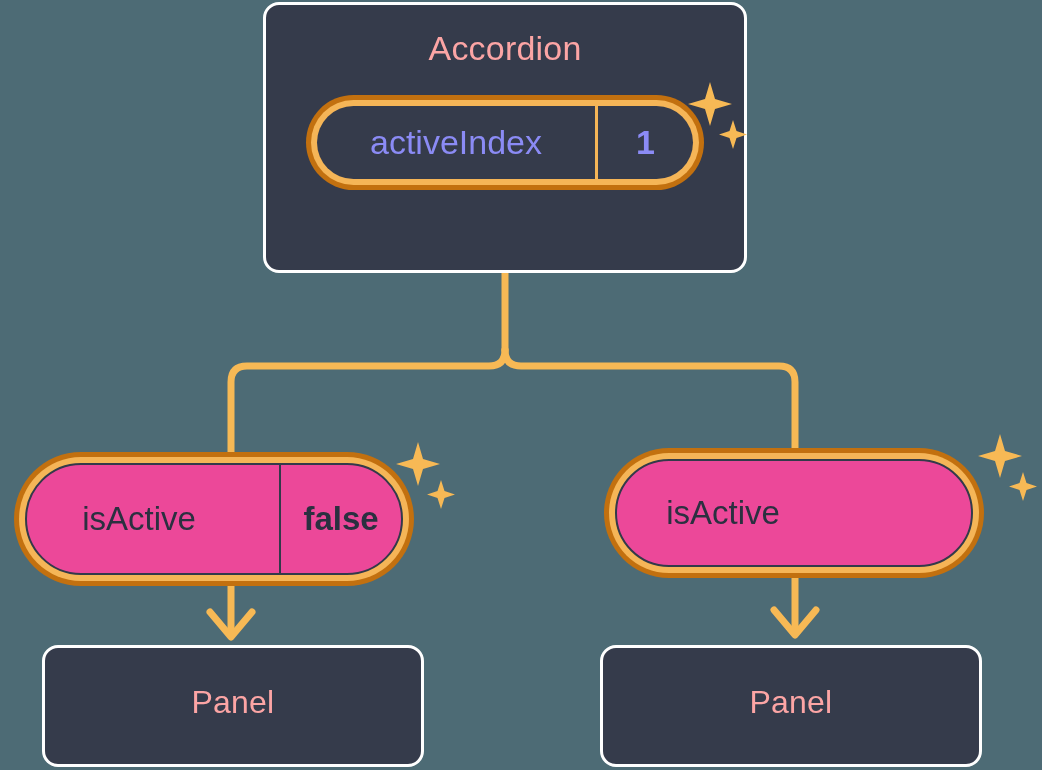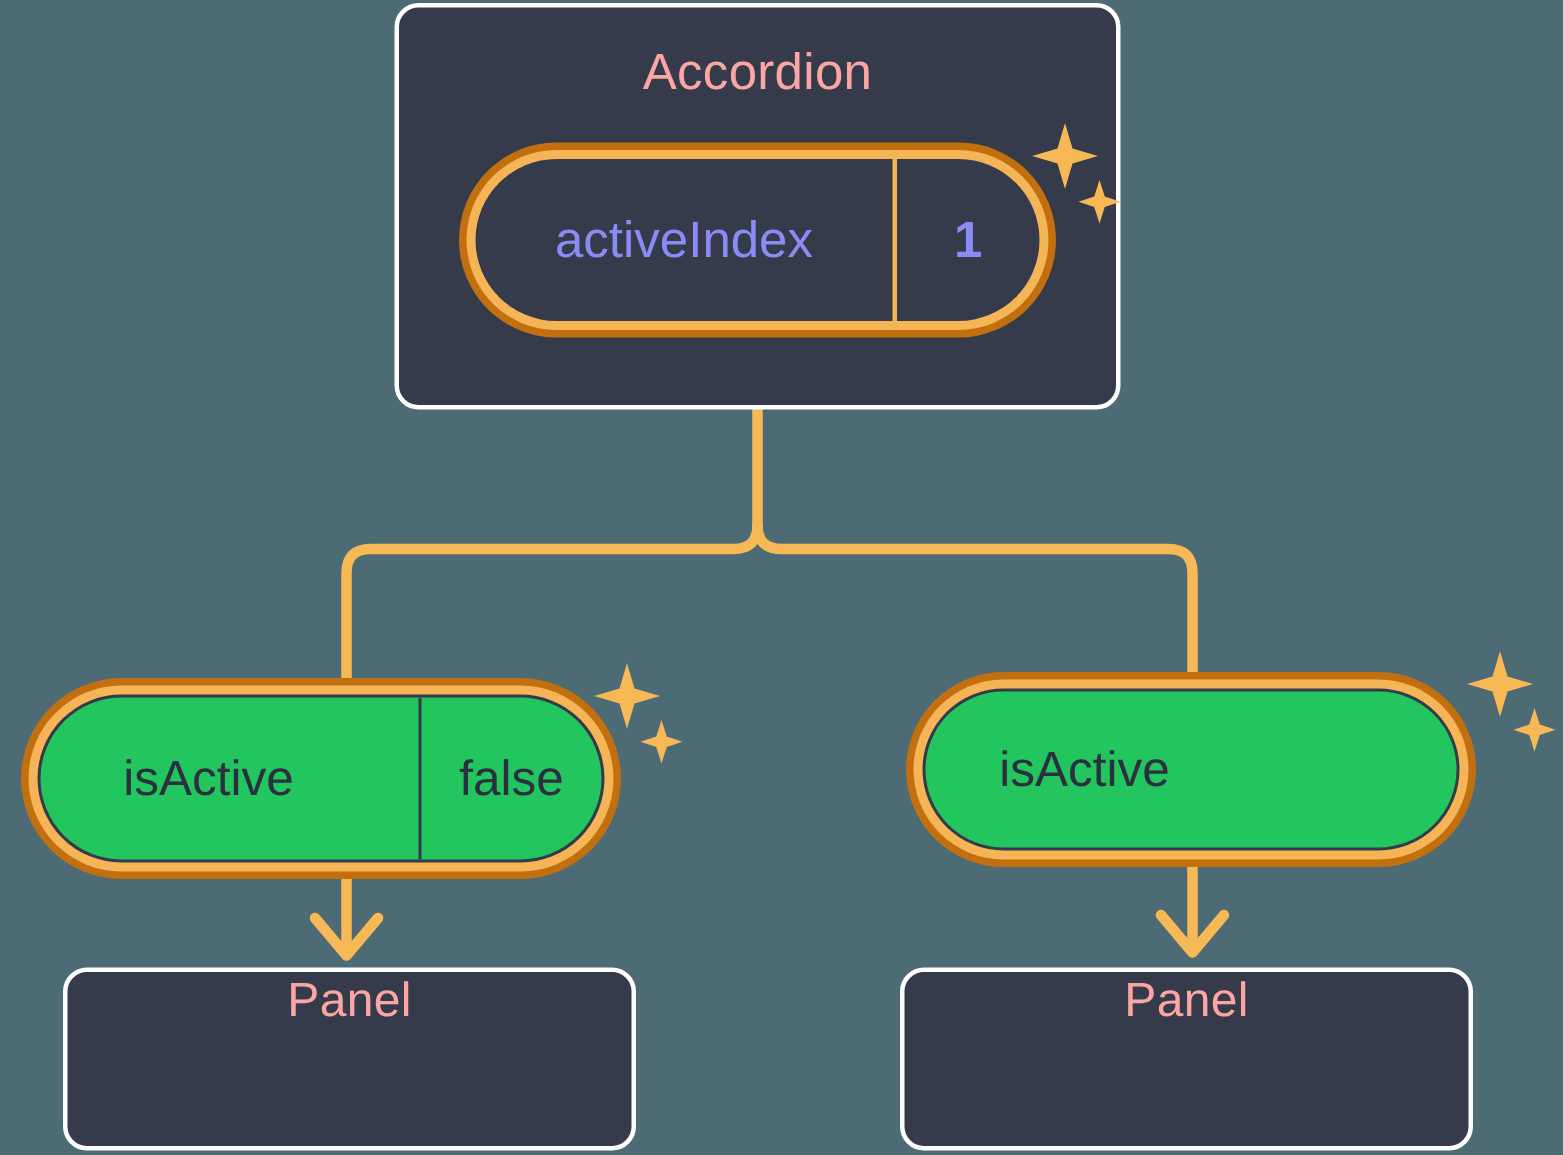--- a/index.html
+++ b/index.html
@@ -61,20 +61,21 @@
 
   
   .panel-card {
     width: 382px;
     height: 122px;
     top: 645px;
   }
   #panel-card-left  { left: 42px; }
   #panel-card-right { left: 600px; }
   .panel-card .card-title {
+    margin-top: 36px;
     font-size: 32px;
   }
 
   
   
   .pill-outer {
     position: absolute;
     box-sizing: border-box;
     background: #c2700f;
     border-radius: 999px;
@@ -102,50 +103,50 @@
     align-items: center;
     justify-content: center;
     white-space: nowrap;
   }
 
   
   #pill-active-index {
     left: 306px;
     top: 95px;
     width: 398px;
-    height: 130px;
+    height: 95px;
   }
   #pill-active-index .pill-inner {
     background: #353b4b;
   }
   #pill-active-index .pill-cell {
     color: #8b8bf5;
     font-size: 34px;
   }
   #pill-active-index .cell-key {
     flex: 0 0 278px;
   }
   #pill-active-index .cell-val {
     flex: 1 1 auto;
     font-weight: 700;
     border-left: 3px solid #f5b557;
   }
 
   
   .pill-isactive .pill-inner {
-    background: #22c55e;
+    background: #ec4899;
     border: 2px solid #333a4a;
     gap: 28px;
   }
   .pill-isactive .pill-cell {
     color: #2b3040;
     font-size: 33px;
   }
   .pill-isactive .cell-val {
-    font-weight: 400;
+    font-weight: 700;
     border-left: 2px solid #333a4a;
   }
 
   #pill-isactive-left {
     left: 14px;
     top: 452px;
     width: 400px;
     height: 134px;
   }
   #pill-isactive-left .cell-key { flex: 0 0 224px; }

